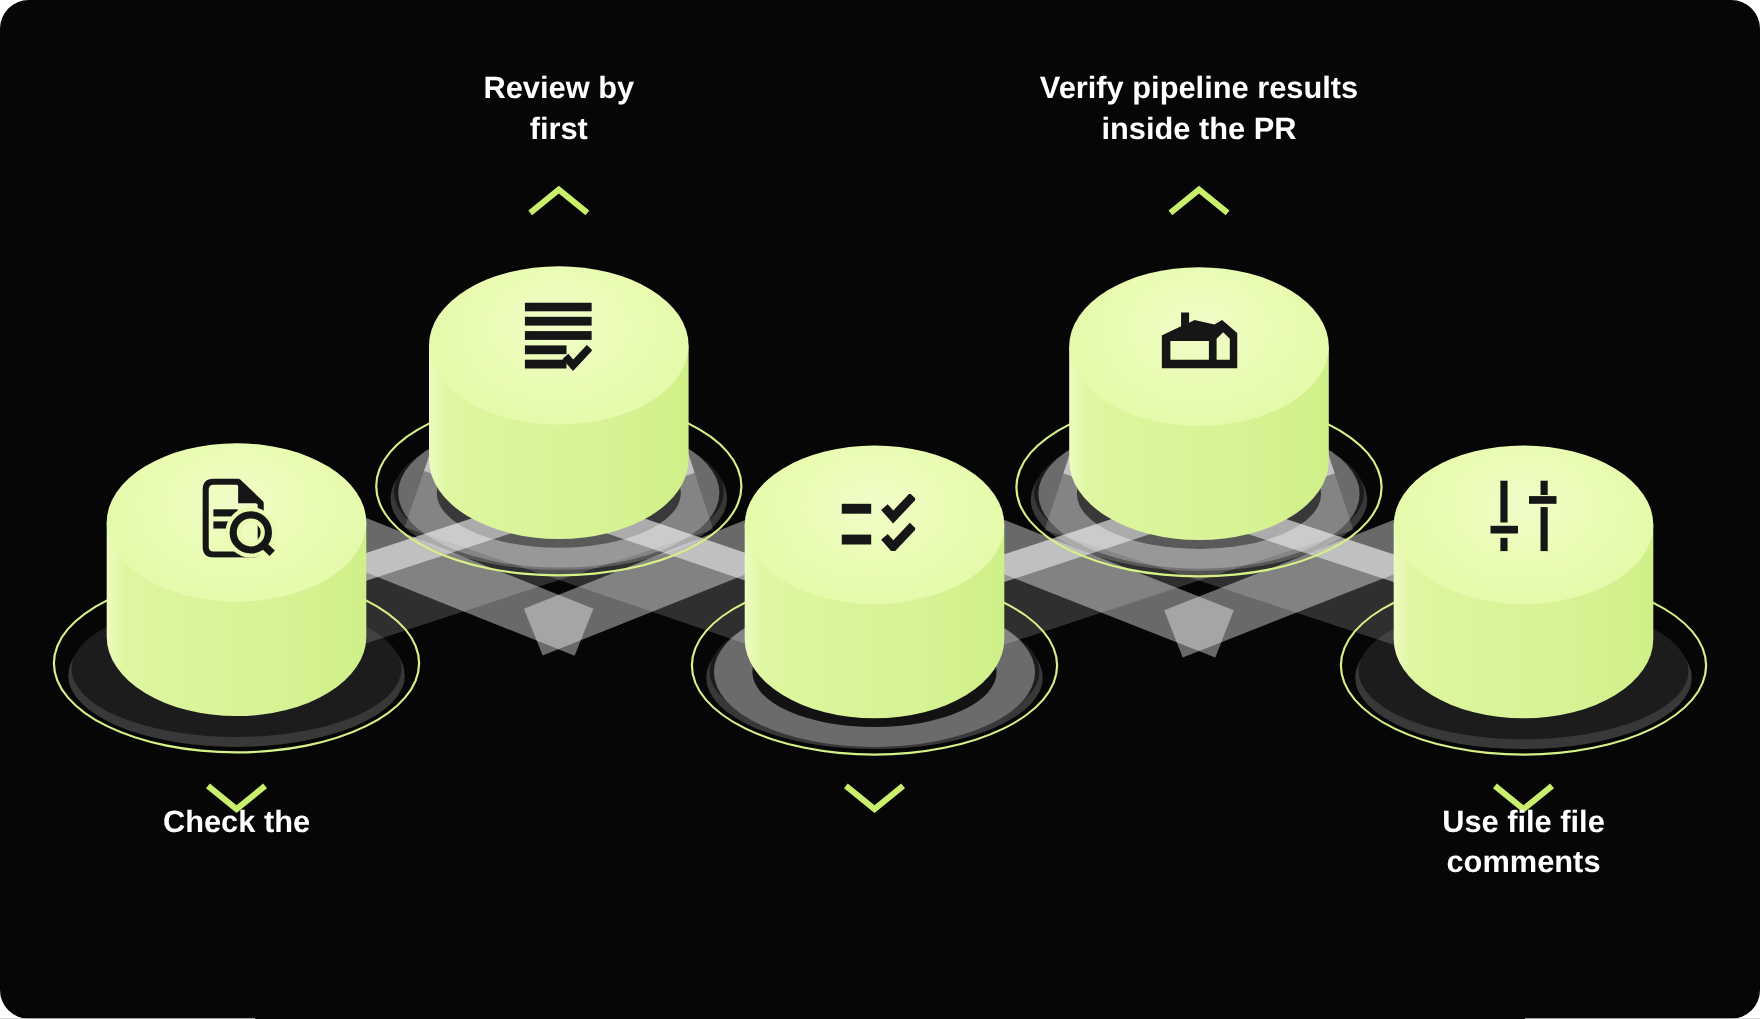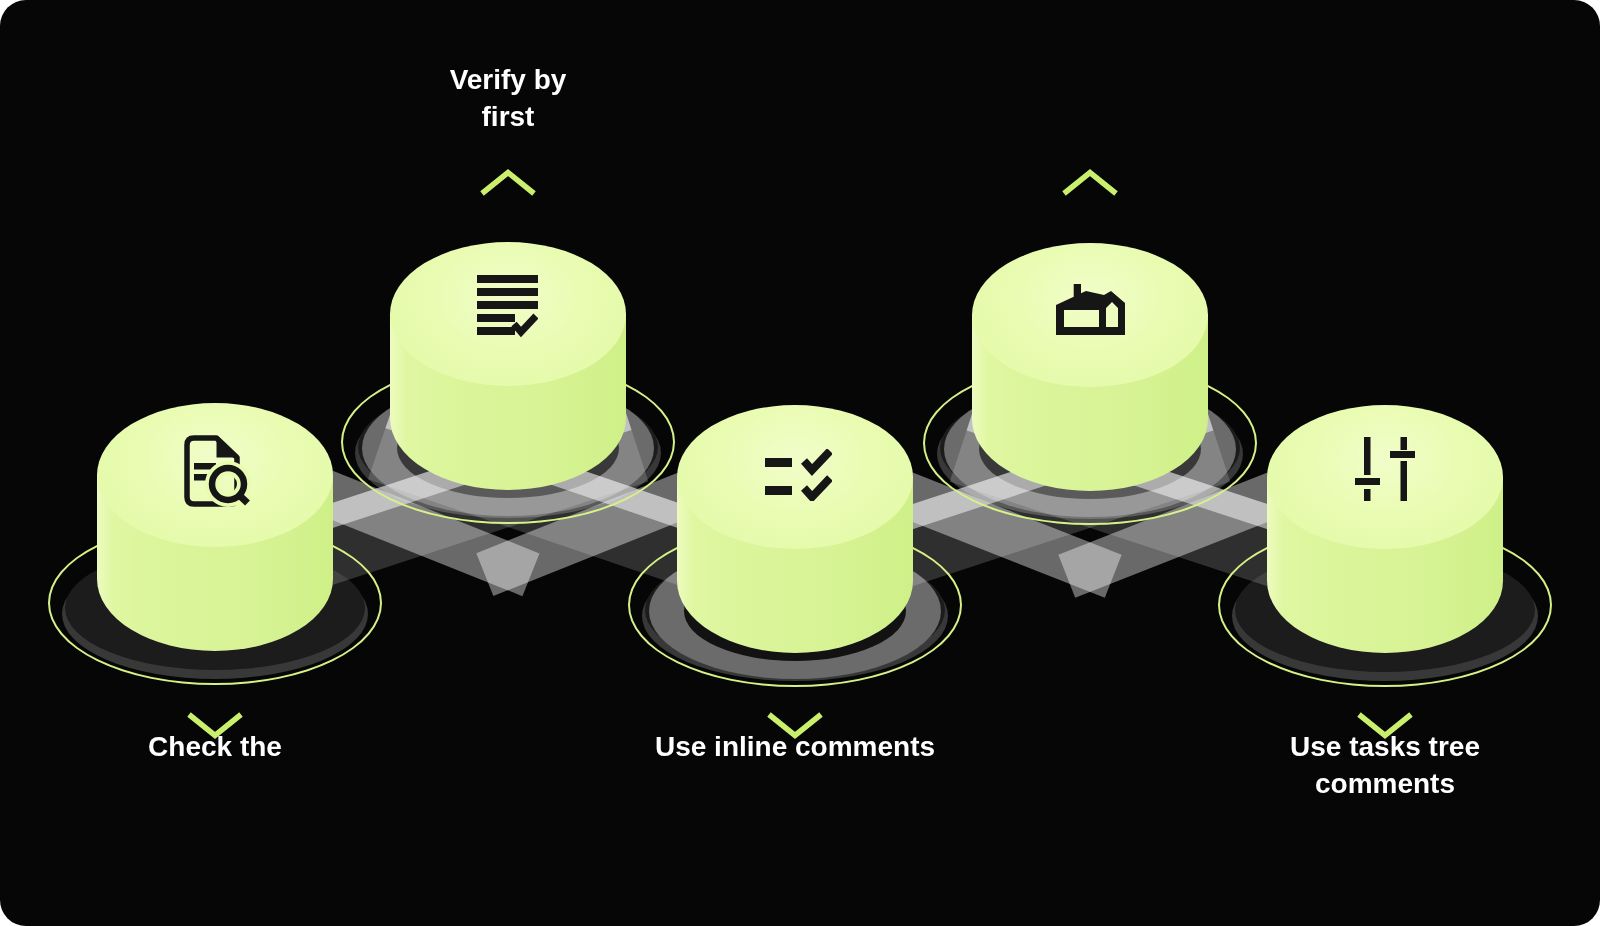--- a/index.html
+++ b/index.html
@@ -174,24 +174,27 @@
     <polyline points="3,26.5 29,5.5 55,26.5" fill="none" stroke="#c9ef6c" stroke-width="5.5"></polyline>
   </svg>
   <svg class="chev" style="left:1356px;top:711px" width="58" height="30" viewBox="0 0 58 30">
     <polyline points="3,3.5 29,24.5 55,3.5" fill="none" stroke="#c9ef6c" stroke-width="5.5"></polyline>
   </svg>
 
   <div class="label label-bottom" style="left:215px">
     <div>Check the</div>
   </div>
   <div class="label label-top" style="left:508px">
-    <div>Verify by</div>
+    <div>Review by</div>
     <div>first</div>
   </div>
   <div class="label label-bottom" style="left:795px">
-    <div>Use inline comments</div>
+  </div>
+  <div class="label label-top" style="left:1090px">
+    <div>Verify pipeline results</div>
+    <div>inside the PR</div>
   </div>
   <div class="label label-bottom" style="left:1385px">
-    <div>Use tasks tree</div>
+    <div>Use file file</div>
     <div>comments</div>
   </div>
 
 </div>
 
 </body></html>

